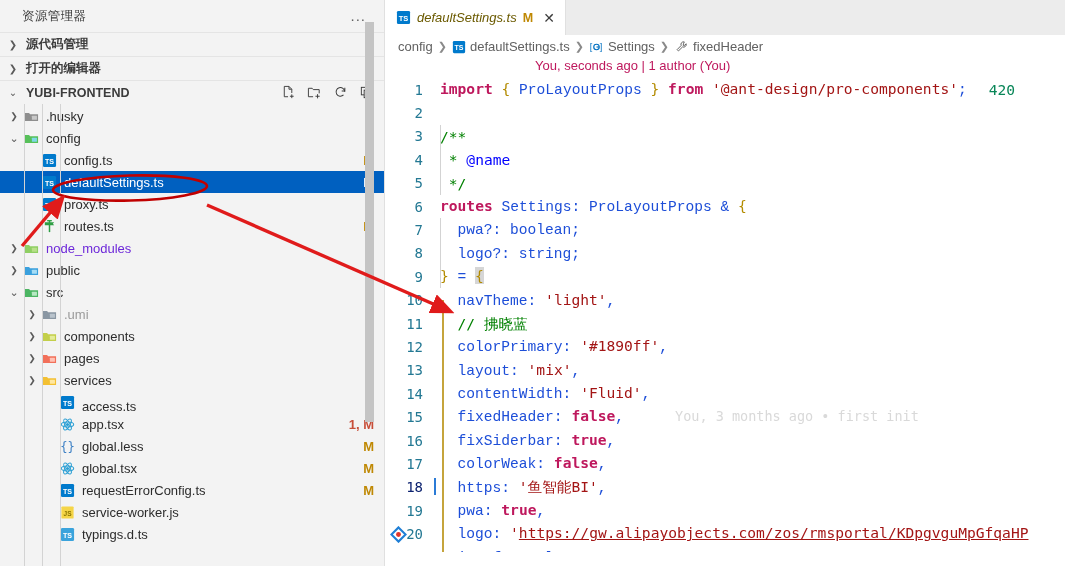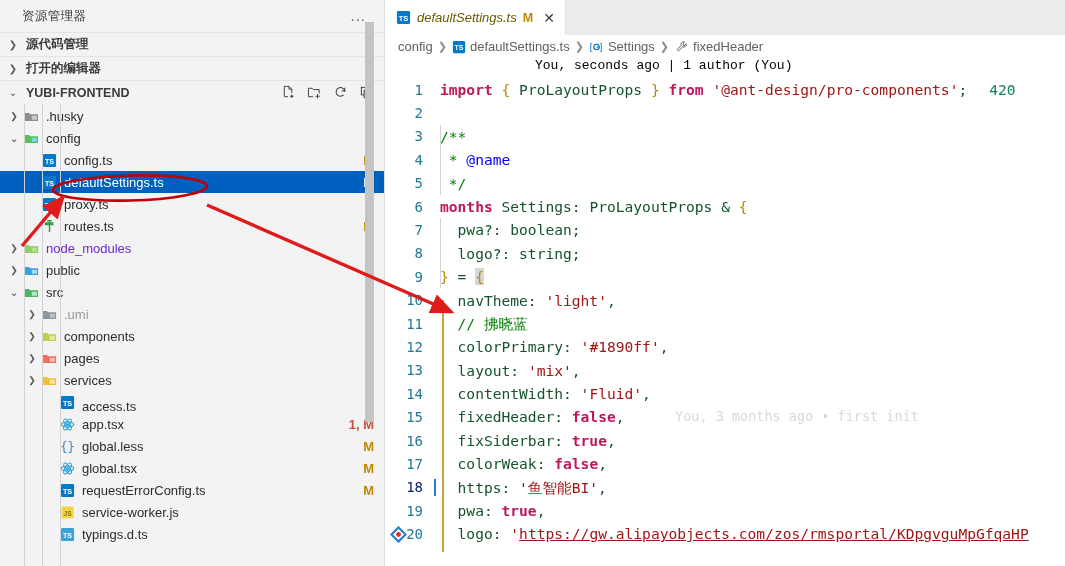--- a/index.html
+++ b/index.html
@@ -77,42 +77,42 @@
   .tabrest { flex:1; background:#ececec; }
 
   .breadcrumb {
     height:23px; display:flex; align-items:center; gap:4px;
     padding-left:13px; font-size:13px; color:#616161; background:#fff;
   }
   .breadcrumb .sep { color:#8a8a8a; font-size:11px; padding:0 1px; }
   .bc-item { display:flex; align-items:center; gap:4px; }
 
   .blameline {
-    height:20px; font-size:13px; color:#000000; padding-left:150px;
-    background:#fff; font-family:Liberation Mono, monospace;
+    height:20px; font-size:13px; color:#be185d; padding-left:150px;
+    background:#fff; font-family:Liberation Sans, sans-serif;
   }
 
   .codearea { position:relative; background:#ffffff; height:474px; overflow:hidden; }
   .code-row { height:23.4px; display:flex; align-items:center; position:relative; }
   .ln {
     width:55px; flex:0 0 55px; text-align:right; padding-right:17px;
     font-family:"DejaVu Sans Mono", monospace; font-size:14px; color:#237893;
   }
   .ln.cur { color:#0b216f; }
   .ctext {
     font-family:"DejaVu Sans Mono", monospace; font-size:14.6px;
     color:#000000; white-space:pre; line-height:23.4px; position:relative;
   }
   .kw   { color:#be185d;font-weight:bold; }
   .str  { color:#a31515; }
   .cm   { color:#008000; }
   .brc  { color:#b38b00; }
   .dec  { color:#0000ff; }
   .lnk  { color:#a31515; text-decoration:underline; }
-  .op   { color:#14532d; }
+  .op   { color:#1d4ed8;font-family:Liberation Mono, monospace; }
 
   
   .ind-guide { position:absolute; width:1px; background:#d3d3d3; }
   .ind-guide.active { background:#c5a43c; }
 
   .cursor {
     display:inline-block; width:2px; height:17px; background:#2b7bd6;
     position:absolute; left:-6px; top:3px;
   }
   .bp-diamond { position:absolute; left:5px; top:4px; }
@@ -473,21 +473,21 @@
         <div class="code-row">
           <span class="ln">4</span>
           <span class="ctext"><span class="cm"> * </span><span class="dec">@name</span></span>
         </div>
         <div class="code-row">
           <span class="ln">5</span>
           <span class="ctext"><span class="cm"> */</span></span>
         </div>
         <div class="code-row">
           <span class="ln">6</span>
-          <span class="ctext"><span class="kw">months </span><span class="op">Settings</span><span class="op">: </span><span class="op">ProLayoutProps</span><span class="op"> &amp; </span><span class="brc">{</span></span>
+          <span class="ctext"><span class="kw">routes </span><span class="op">Settings</span><span class="op">: </span><span class="op">ProLayoutProps</span><span class="op"> &amp; </span><span class="brc">{</span></span>
         </div>
         <div class="code-row">
           <span class="ln">7</span>
           <span class="ctext"><span class="op">  pwa?: boolean;</span></span>
         </div>
         <div class="code-row">
           <span class="ln">8</span>
           <span class="ctext"><span class="op">  logo?: string;</span></span>
         </div>
         <div class="code-row">

